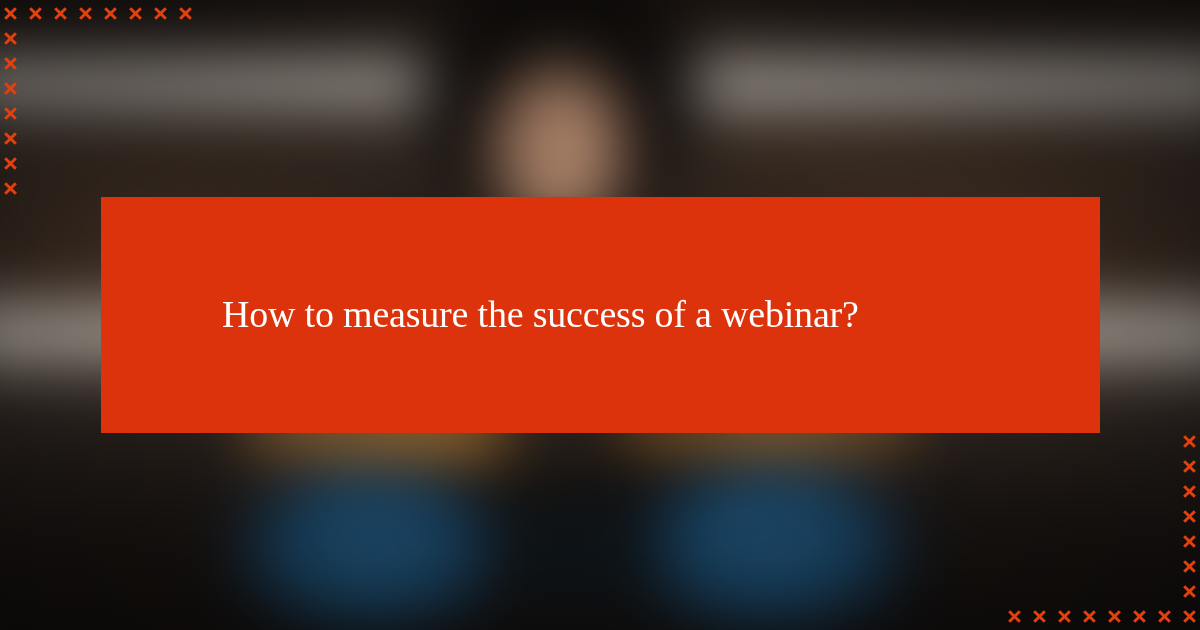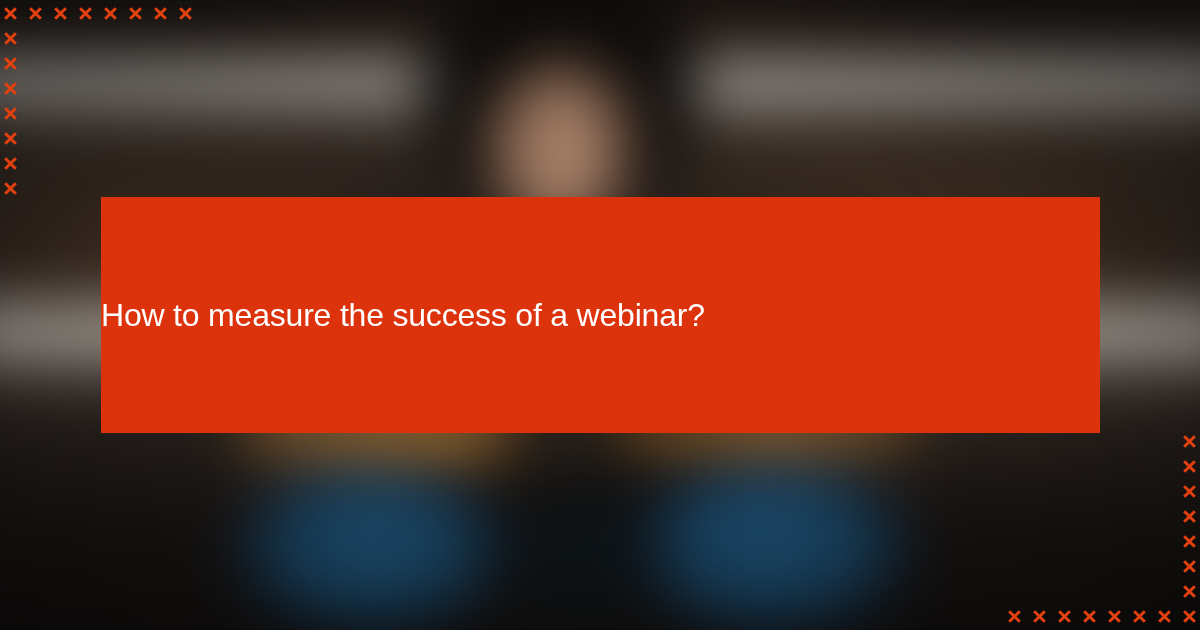--- a/index.html
+++ b/index.html
@@ -121,25 +121,26 @@
   .banner {
     position:absolute;
     left:101px; top:197px;
     width:999px; height:236px;
     background:var(--banner-color,#dc330c);
     display:flex;
     align-items:center;
   }
   .banner-title {
     color:#ffffff;
-    font-family:Liberation Sans, sans-serif;
-    font-size:32px;
+    font-family:Liberation Serif, serif;
+    font-size:38px;
     font-weight:400;
     letter-spacing:-0.2px;
     line-height:1.25;
+    padding-left:121px;
     padding-right:40px;
     white-space:nowrap;
   }
 </style>
 </head>
 <body>
 
 <div class="canvas">
 
   <div class="photo">

